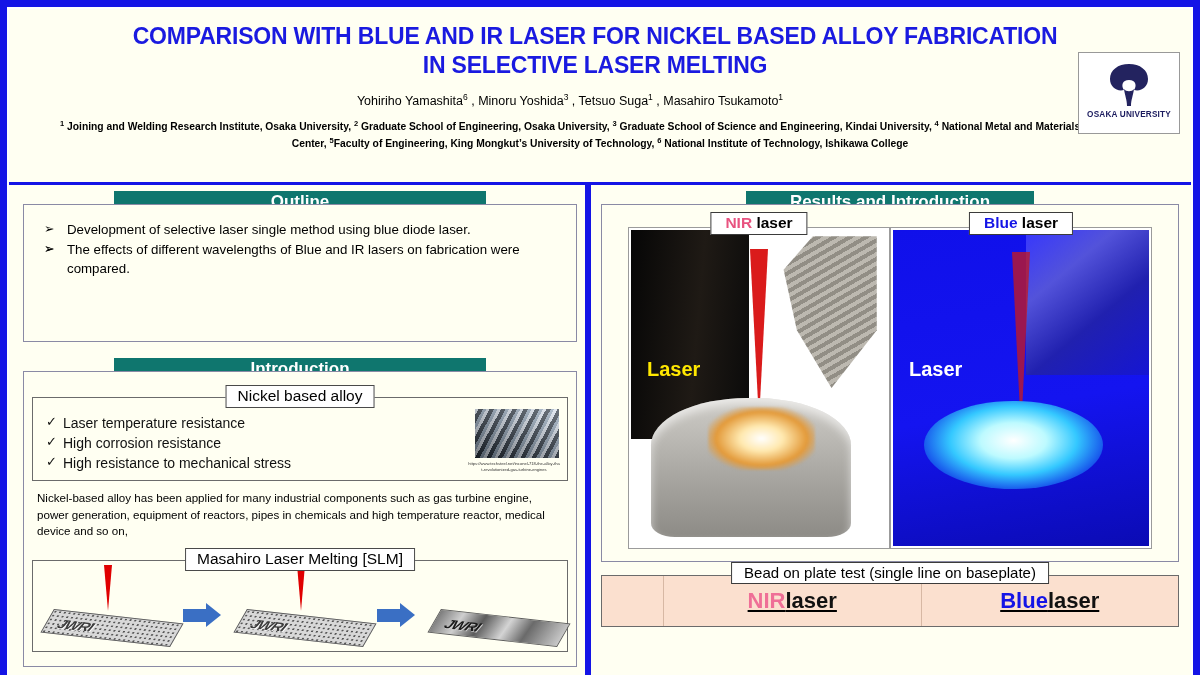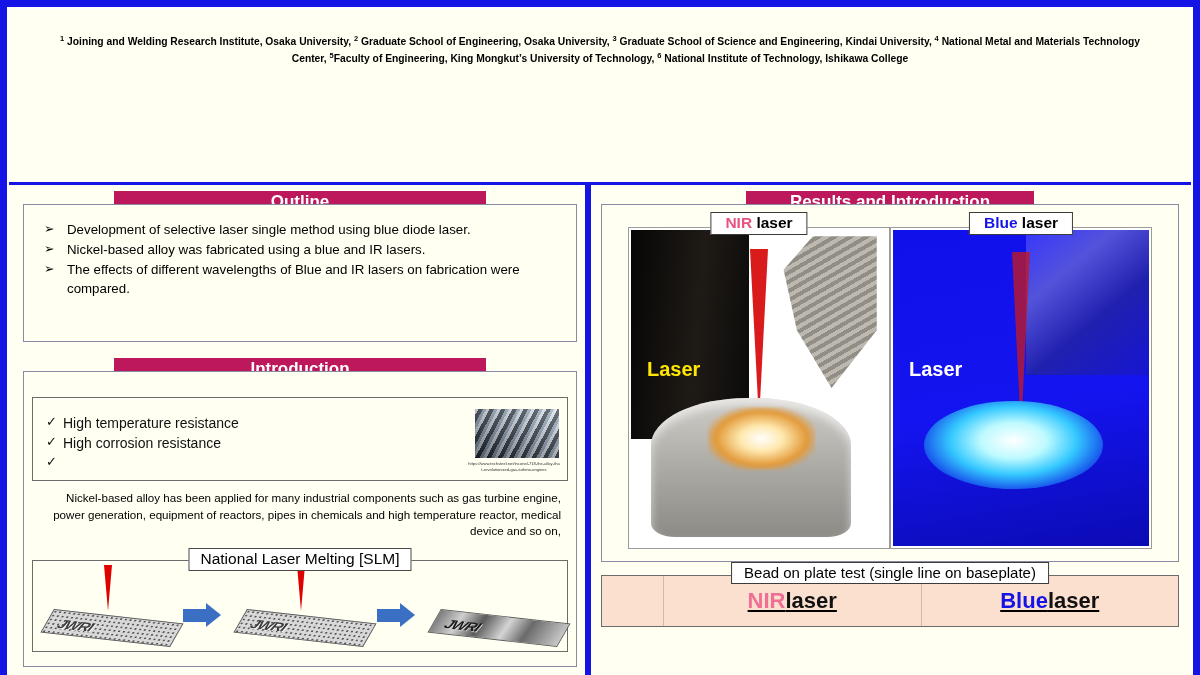--- a/index.html
+++ b/index.html
@@ -80,21 +80,21 @@
   .body-cols { display: flex; height: 496px; background:#fffff2; }
   .col-left  { width: 576px; padding: 6px 8px 0 14px; position: relative; }
   .col-div   { width: 6px; background: #1414e6; }
   .col-right { flex: 1; padding: 6px 12px 0 10px; position: relative; }
 
   
   .banner-wrap { position: relative; height: 24px; }
   .banner {
     position: absolute; left: 50%; transform: translateX(-50%);
     top: 0;
-    background: #be185d;
+    background: #0f766e;
     color: #ffffff;
     font-weight: bold;
     font-size: 17px;
     text-align: center;
     padding: 2px 0 3px 0;
     line-height: 1.05;
   }
   .banner.w-outline   { width: 372px; }
   .banner.w-intro     { width: 372px; }
   .banner.w-results   { width: 288px; }
@@ -169,21 +169,20 @@
   .thumb-credit {
     position: absolute; right: 7px; top: 63px;
     width: 92px;
     font-size: 4.1px; line-height: 1.38; color: #333;
     text-align: center; word-break: break-all;
   }
 
   .intro-para {
     font-size: 11.6px; line-height: 1.43; color: #000;
     padding: 9px 7px 0 5px;
-    text-align: right;
   }
 
   .slm-card { height: 92px; margin-top: 20px; }
   .slm-stage-row {
     display: flex; align-items: flex-end; justify-content: center;
     gap: 7px; padding: 20px 4px 0 4px;
   }
   .stage { position: relative; width: 150px; height: 66px; }
   .plate {
     position: absolute; bottom: 4px; left: 6px;
@@ -326,81 +325,94 @@
   .bead-head .nir { color:#ef6f97; }
   .bead-head .blu { color:#1414e6; }
 </style>
 </head>
 <body>
 
 <div id="poster">
  <div class="inner-frame">
 
   <div class="header">
+    <div class="title">COMPARISON WITH BLUE AND IR LASER FOR NICKEL BASED ALLOY FABRICATION IN SELECTIVE LASER MELTING</div>
 
     <div class="authors">
+      <div>
+        Yohiriho Yamashita<sup>6</sup> , Minoru Yoshida<sup>3</sup> , Tetsuo Suga<sup>1</sup> , Masahiro Tsukamoto<sup>1</sup>
+      </div>
     </div>
 
     <div class="affils">
       <sup>1</sup> Joining and Welding Research Institute, Osaka University, <sup>2</sup> Graduate School of Engineering, Osaka University, <sup>3</sup> Graduate School of Science and Engineering, Kindai University, <sup>4</sup> National Metal and Materials Technology Center, <sup>5</sup>Faculty of Engineering, King Mongkut’s University of Technology, <sup>6</sup> National Institute of Technology, Ishikawa College
     </div>
 
+    <div class="logo-box">
+      <svg class="logo-mark" viewBox="0 0 62 53">
+        <path d="M31 8 C20 8 12 14 12 23 C12 31 19 36 26 34 C23 30 24 24 31 24 C38 24 39 30 36 34 C43 36 50 31 50 23 C50 14 42 8 31 8 Z" fill="#23235f"></path>
+        <path d="M26 33 C27 40 29 44 29 50 L33 50 C33 44 35 40 36 33 C34 36 28 36 26 33 Z" fill="#23235f"></path>
+        <path d="M31 16 C26 16 22 19 22 23 C22 19 26 17 31 17 C36 17 40 19 40 23 C40 19 36 16 31 16 Z" fill="#ffffff" opacity="0"></path>
+      </svg>
+      <div class="logo-text">OSAKA UNIVERSITY</div>
+    </div>
   </div>
 
   <div class="body-cols">
 
     <div class="col-left">
 
       <div class="banner-wrap">
         <div class="banner w-outline">Outline</div>
       </div>
       <div class="panel outline-panel">
         <ul class="bullets">
           <li>
             <span class="arrow">➢</span>
             <span>Development of selective laser single method using blue diode laser.</span>
           </li>
           <li>
             <span class="arrow">➢</span>
-            <span>Nickel-based alloy was fabricated using a blue and IR lasers.</span>
           </li>
           <li>
             <span class="arrow">➢</span>
             <span> The effects of different wavelengths of Blue and IR lasers on fabrication were compared.</span>
           </li>
         </ul>
       </div>
 
       <div class="banner-wrap" style="margin-top:16px">
         <div class="banner w-intro">Introduction</div>
       </div>
       <div class="panel intro-panel">
 
         <div class="sub-card alloy-card">
+          <div class="sub-title">Nickel based alloy</div>
           <ul class="alloy-list">
             <li>
               <span class="chk">✓</span>
-              <span>High temperature resistance</span>
+              <span>Laser temperature resistance</span>
             </li>
             <li>
               <span class="chk">✓</span>
               <span>High corrosion resistance</span>
             </li>
             <li>
               <span class="chk">✓</span>
+              <span>High resistance to mechanical stress</span>
             </li>
           </ul>
           <div class="turbine-thumb"></div>
           <div class="thumb-credit">https://www.techsteel.net/inconel-718-the-alloy-that-revolutionized-gas-turbine-engines</div>
         </div>
 
         <div class="intro-para">Nickel-based alloy has been applied for many industrial components such as gas turbine engine, power generation, equipment of reactors, pipes in chemicals and high temperature reactor, medical device and so on,</div>
 
         <div class="sub-card slm-card">
-          <div class="sub-title">National Laser Melting [SLM]</div>
+          <div class="sub-title">Masahiro Laser Melting [SLM]</div>
           <div class="slm-stage-row">
             <div class="stage">
               <div class="beam"></div>
               <div class="plate"></div>
               <div class="jwri">JWRI</div>
             </div>
             <div class="arrow-blue"></div>
             <div class="stage">
               <div class="beam"></div>
               <div class="plate"></div>

